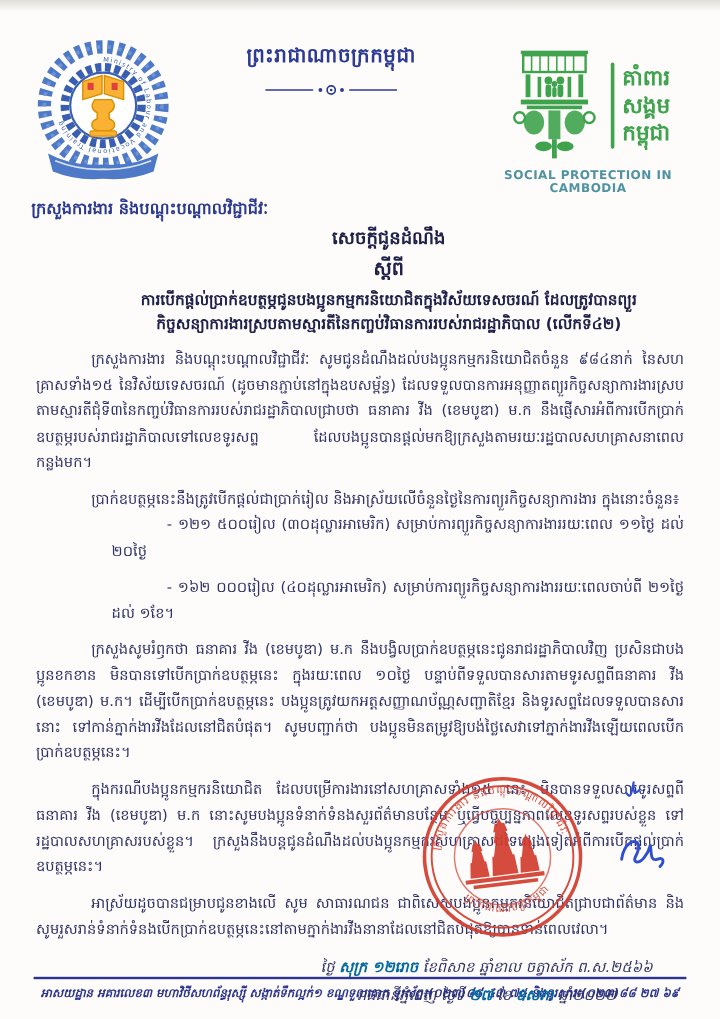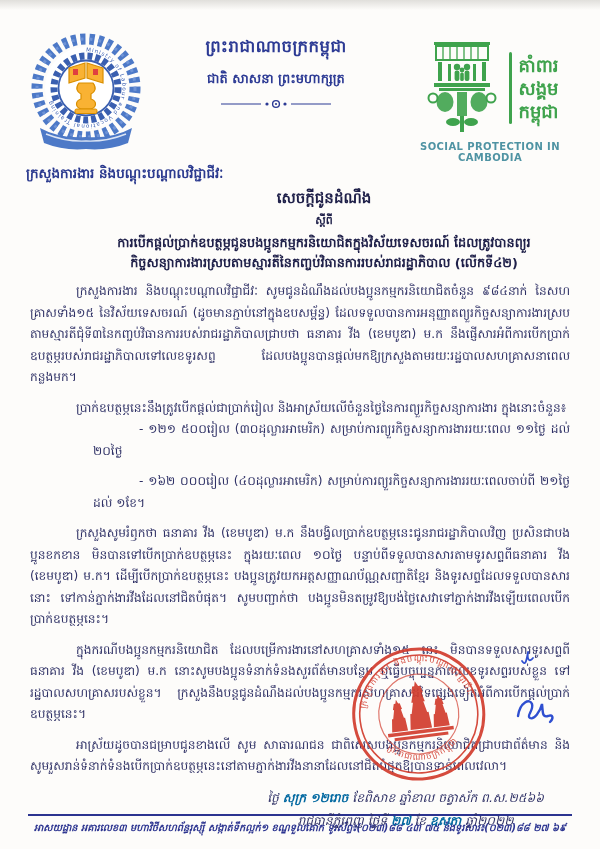--- a/index.html
+++ b/index.html
@@ -26,21 +26,21 @@
   .motto-divider{margin-top:5px;}
   .logo-right{width:188px;flex:0 0 auto;text-align:center;padding-top:14px;}
   .emblem-row{display:flex;align-items:center;justify-content:center;gap:7px;}
   .green-bar{width:3px;height:72px;background:#3fa34d;border-radius:2px;}
   .khmer-green{color:#3fa34d;font-weight:bold;font-size:18px;line-height:23px;text-align:right;}
   .spc-caption{margin-top:7px;font-size:10px;font-weight:bold;letter-spacing:.4px;color:#4f93a3;}
   .ministry-line{margin:2px 0 0 26px;color:#2b3a8f;font-weight:bold;font-size:13.5px;}
   
   .title-block{text-align:center;margin-top:3px;color:#20214a;padding-left:48px;}
   .t-announce{font-size:15px;font-weight:bold;}
-  .t-about{font-size:11px;font-weight:bold;margin-top:3px;}
+  .t-about{font-size:16px;font-weight:bold;margin-top:3px;}
   .t-subject{font-size:12.8px;font-weight:bold;line-height:20px;margin:4px auto 0;width:548px;}
   
   .doc-body{margin:8px 30px 0;color:#2f3166;font-size:12.2px;line-height:21.5px;text-align:justify;}
   .doc-body p{margin:0 0 9px;text-indent:46px;}
   .bullet-list{margin:-2px 0 9px 63px;}
   .bullet-line{text-indent:0;margin:0;line-height:21.5px;}
   
   .dateline{
     position:relative;z-index:2;width:345px;margin:0 22px 0 auto;
     font-style:italic;font-size:12.3px;line-height:23px;color:#2f3166;text-align:center;
@@ -90,21 +90,20 @@
         <path d="M55 55 C51 60 53 64 57 66 L57 71 C51 73 51 79 57 81 L67 81 C73 79 73 73 67 71 L67 66 C71 64 73 60 69 55 Z" fill="#f9b233" stroke="#d98f00" stroke-width="1.2"></path>
         <rect x="51" y="81" width="22" height="4.5" rx="1.5" fill="#f9b233" stroke="#d98f00" stroke-width="1"></rect>
 
         <path d="M16 100 Q36 111 62 109 Q88 111 108 100 L104 115 Q84 123 62 121 Q40 123 20 115 Z" fill="#4d79c7"></path>
         <path d="M22 106 Q42 114 62 113 Q82 114 102 106" fill="none" stroke="#ffffff" stroke-width="1.4" opacity=".8"></path>
       </svg>
     </div>
 
     <div class="header-center">
       <div class="kingdom">ព្រះរាជាណាចក្រកម្ពុជា</div>
-      <div class="motto">ជាតិ សាសនា ព្រះមហាក្សត្រ</div>
       <div class="motto-divider">
         <svg width="110" height="10" viewBox="0 0 110 10">
           <line x1="0" y1="5" x2="40" y2="5" stroke="#2c3a94" stroke-width="1.2"></line>
           <line x1="70" y1="5" x2="110" y2="5" stroke="#2c3a94" stroke-width="1.2"></line>
           <circle cx="46" cy="5" r="1.6" fill="#2c3a94"></circle>
           <circle cx="64" cy="5" r="1.6" fill="#2c3a94"></circle>
           <circle cx="55" cy="5" r="3.4" fill="none" stroke="#2c3a94" stroke-width="1.4"></circle>
           <circle cx="55" cy="5" r="1.1" fill="#2c3a94"></circle>
         </svg>
       </div>

